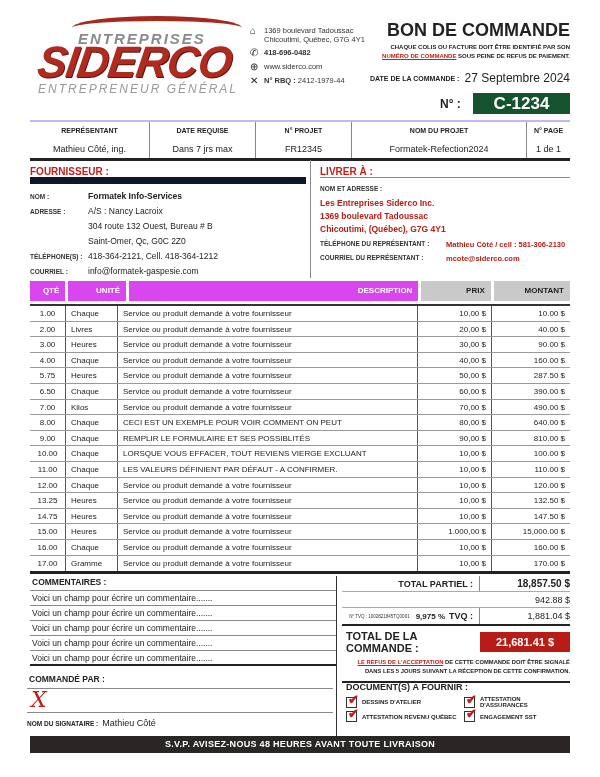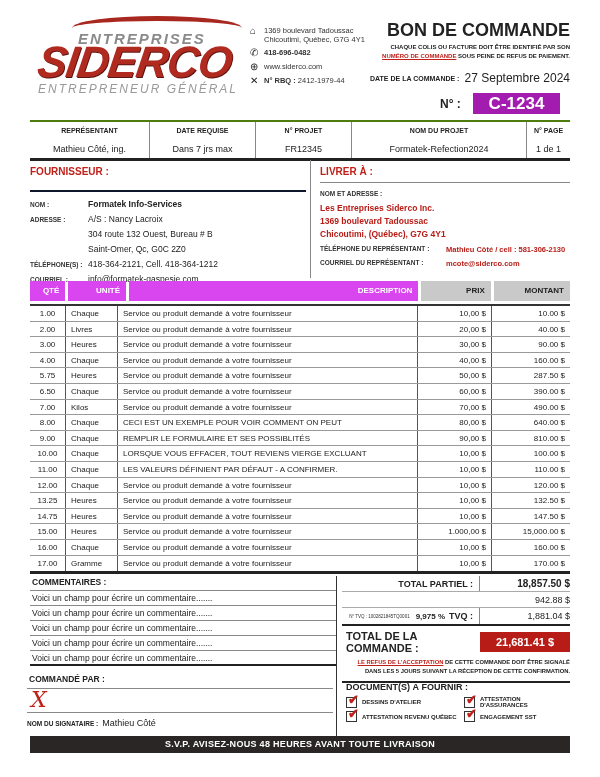--- a/index.html
+++ b/index.html
@@ -19,43 +19,43 @@
   .contact .row { display: flex; align-items: flex-start; margin-bottom: 4px; }
   .contact .ico { width: 14px; font-size: 10px; color: #222; line-height: 10px; }
   .contact .bold { font-weight: bold; }
 
   .title { right: 30px; top: 20px; font-size: 18px; font-weight: bold; color: #222; }
   .notice { right: 30px; top: 43px; width: 240px; text-align: right; font-size: 6px; font-weight: bold; line-height: 9px; color: #222; }
   .notice .red { color: #c0201a; text-decoration: underline; }
   .date-label { left: 370px; top: 75px; font-size: 7px; font-weight: bold; }
   .date-val { right: 30px; top: 71px; font-size: 12px; }
   .no-label { left: 440px; top: 97px; font-size: 12px; font-weight: bold; }
-  .no-box { left: 473px; top: 93px; width: 87px; height: 21px; background: #a21caf; color: #fff; font-size: 17px; font-weight: bold; text-align: center; line-height: 21px; }
-
-  
-  .info-table { left: 30px; top: 120px; width: 540px; border-top: 2px solid #4d7c0f; border-bottom: 3px solid #222; }
+  .no-box { left: 473px; top: 93px; width: 97px; height: 21px; background: #14532d; color: #fff; font-size: 17px; font-weight: bold; text-align: center; line-height: 21px; }
+
+  
+  .info-table { left: 30px; top: 120px; width: 540px; border-top: 2px solid #c4b5fd; border-bottom: 3px solid #222; }
   .info-table .hrow, .info-table .vrow { display: flex; }
   .info-table .cell { border-right: 1px solid #888; text-align: center; }
   .info-table .cell:last-child { border-right: none; }
   .info-table .hrow .cell { font-size: 7px; font-weight: bold; height: 18px; line-height: 18px; }
   .info-table .vrow .cell { font-size: 9px; height: 18px; line-height: 18px; }
   .c1 { width: 120px; } .c2 { width: 106px; } .c3 { width: 96px; } .c4 { width: 175px; } .c5 { width: 43px; }
 
   
   .sec-head { font-size: 10px; font-weight: bold; color: #c0201a; }
   .sup { left: 30px; top: 166px; width: 276px; }
-  .sup .sec-head { padding-bottom: 13px; border-bottom: 2px solid #0f172a; margin-bottom: 7px; }
+  .sup .sec-head { padding-bottom: 0; border-bottom: 7px solid #0f172a; margin-bottom: 7px; }
   .kv { display: flex; font-size: 8.5px; margin-bottom: 4px; line-height: 11px; }
   .kv .k { width: 58px; font-size: 6.5px; font-weight: bold; color: #333; }
   .kv .v { flex: 1; }
   .kv .v.b { font-weight: bold; }
   .sup .cont { padding-left: 58px; font-size: 8.5px; margin-bottom: 4px; line-height: 11px; }
   .vsep { left: 310px; top: 160px; width: 1px; height: 118px; background: #888; }
   .dlv { left: 320px; top: 166px; width: 250px; }
-  .dlv .sec-head { padding-bottom: 5px; border-bottom: 1px solid #888; margin-bottom: 7px; }
+  .dlv .sec-head { border-bottom: 1px solid #888; margin-bottom: 7px; }
   .dlv .k { font-size: 6.5px; font-weight: bold; color: #333; margin-bottom: 5px; }
   .dlv .addr { font-size: 8.5px; font-weight: bold; color: #b81c16; line-height: 13px; margin-bottom: 4px; }
   .dlv .kv2 { display: flex; font-size: 7.5px; font-weight: bold; margin-bottom: 5px; }
   .dlv .kv2 .k2 { width: 126px; font-size: 6.5px; color: #333; }
   .dlv .kv2 .v2 { color: #b81c16; }
 
   
   .items { left: 30px; top: 281px; width: 540px; }
   .items .head { display: flex; height: 20px; margin-bottom: 3px; }
   .items .head .h { font-size: 8px; font-weight: bold; line-height: 20px; color: #fff; background: #d946ef; padding: 0 6px; text-align: right; }

